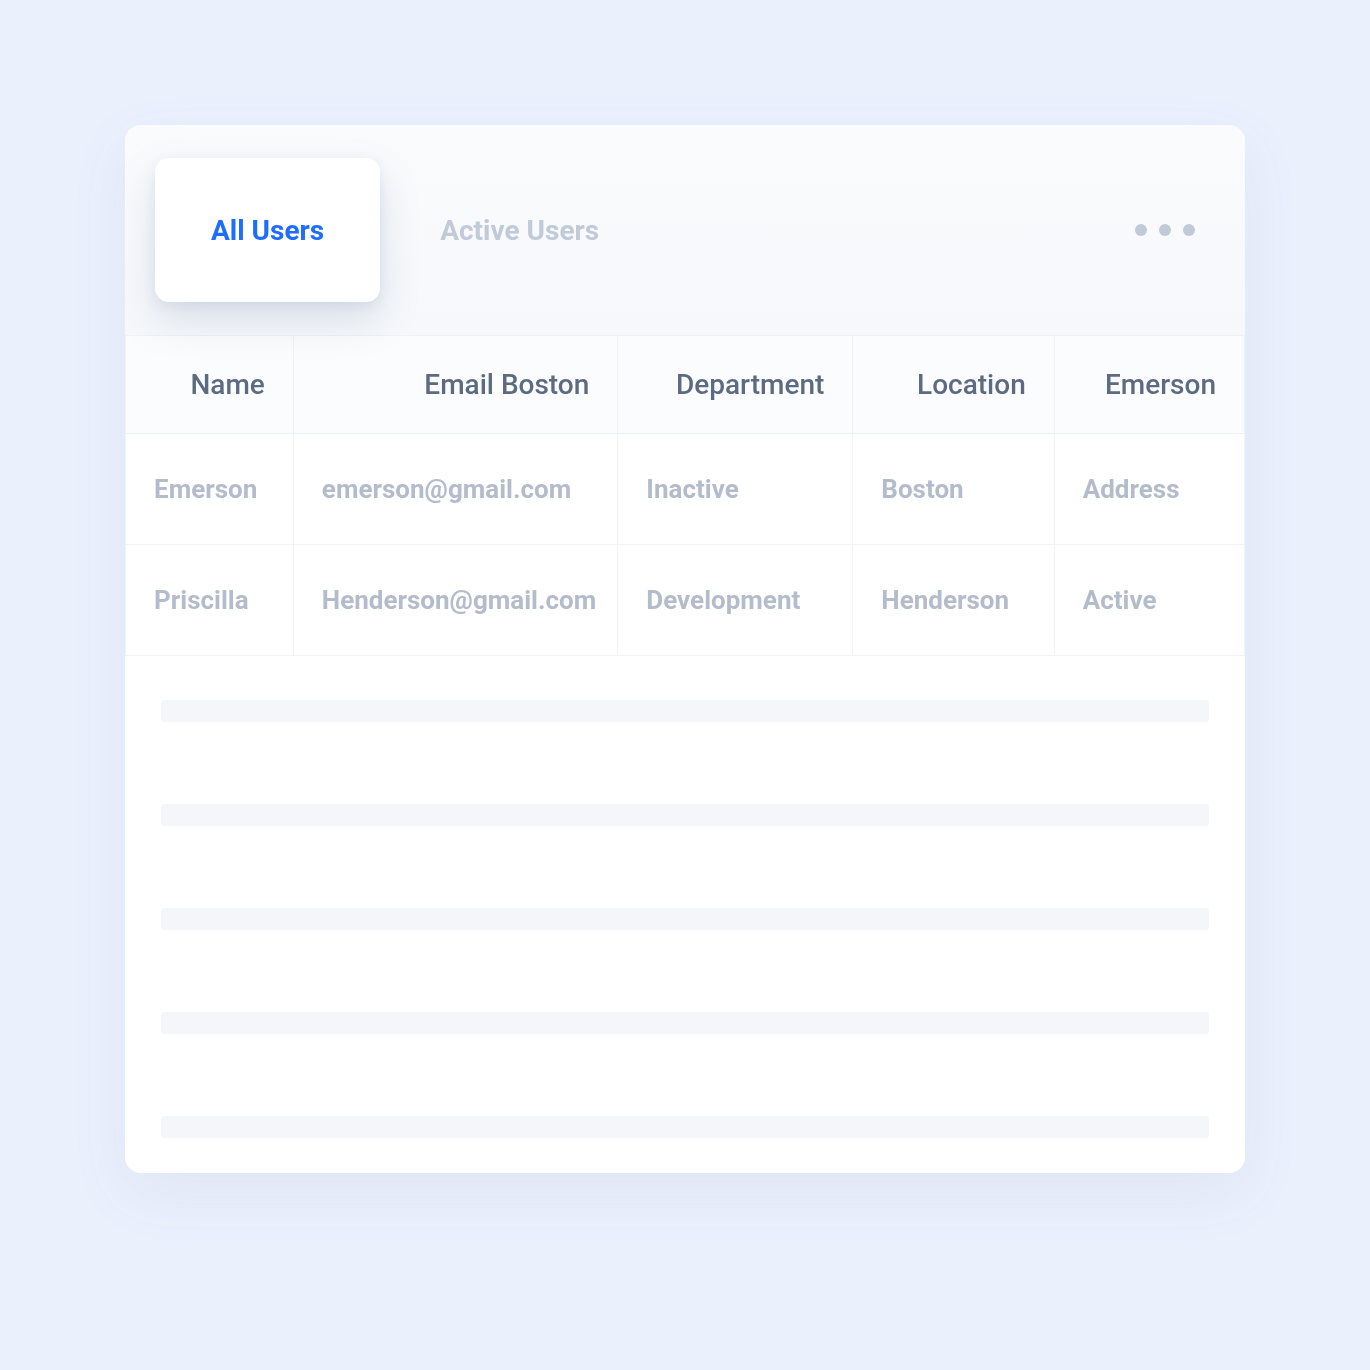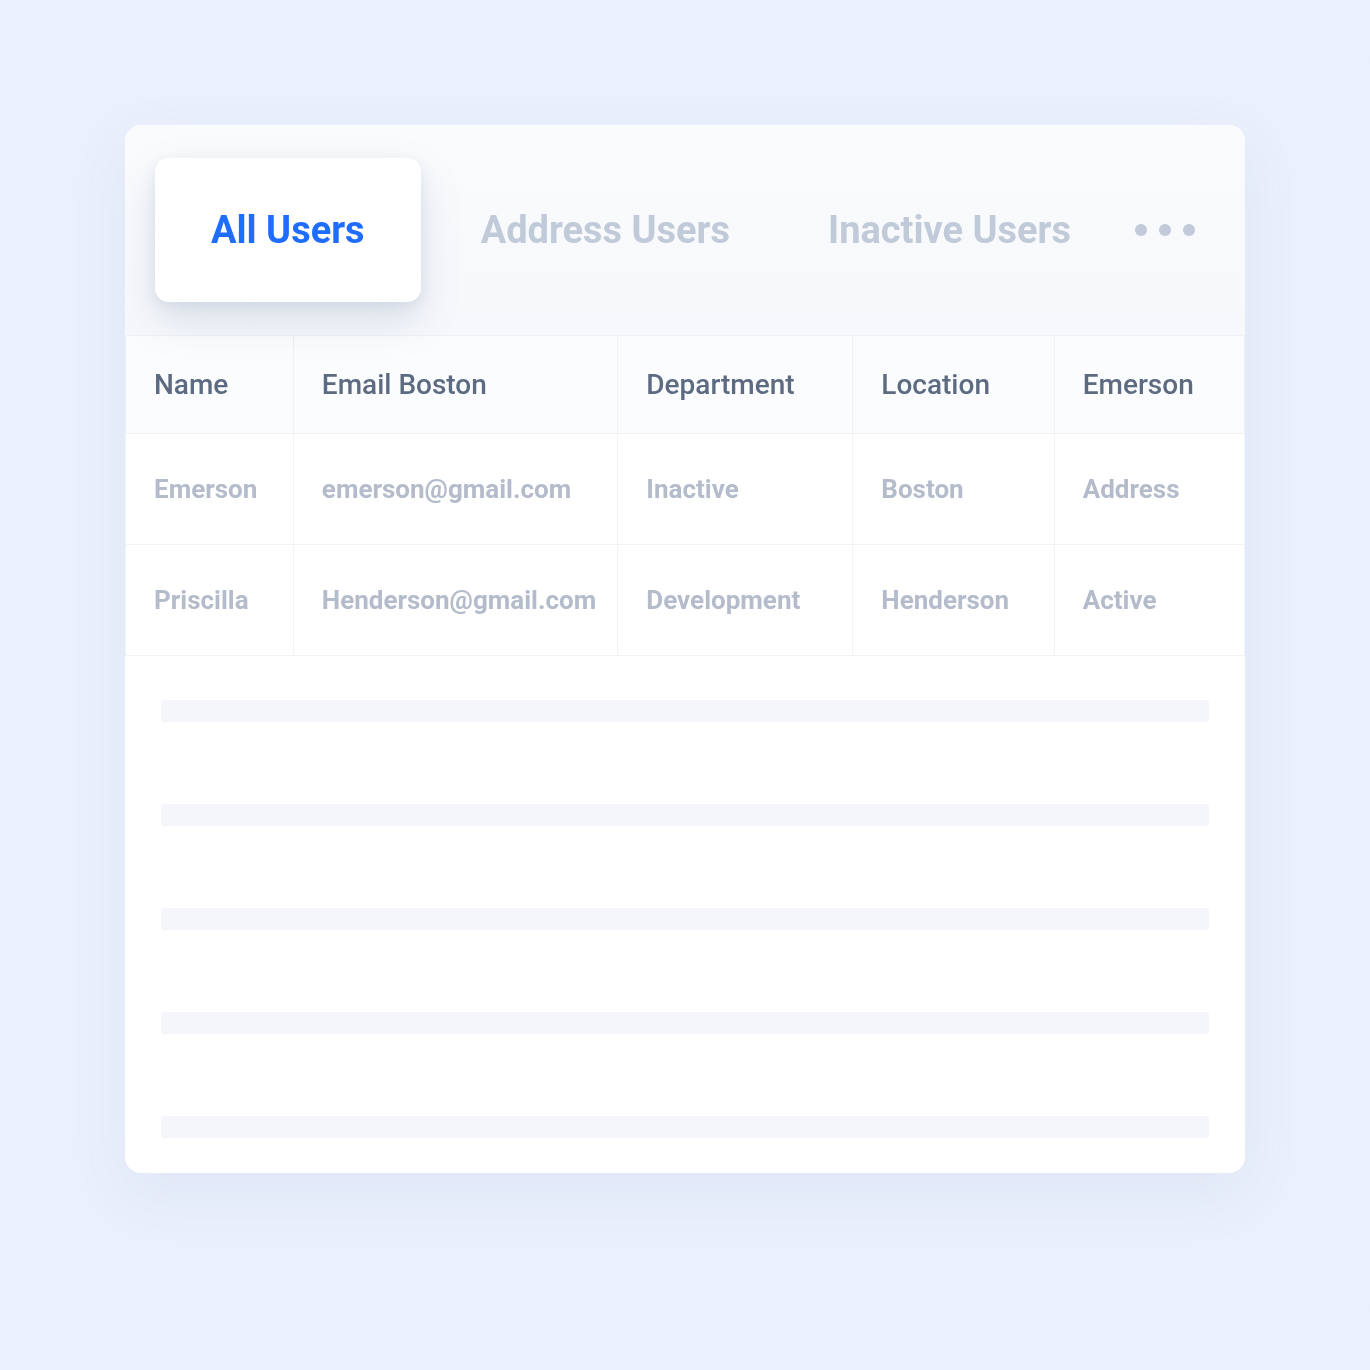--- a/index.html
+++ b/index.html
@@ -44,21 +44,21 @@
       padding-left: 30px;
       gap: 22px;
       position: relative;
     }
     .tab {
       display: flex;
       align-items: center;
       justify-content: center;
       height: 120px;
       padding: 0 38px;
-      font-size: 38px;
+      font-size: 28px;
       font-weight: 700;
       color: #c1cad8;
       cursor: pointer;
       white-space: nowrap;
     }
     .tab.active {
       background: #ffffff;
       color: #1f6dff;
       border-radius: 14px;
       box-shadow: 0 18px 40px rgba(90, 110, 150, 0.18), 0 4px 12px rgba(90,110,150,0.10);
@@ -88,21 +88,21 @@
       width: 100%;
       border-collapse: collapse;
       table-layout: fixed;
     }
     col.c1 { width: 15%; }
     col.c2 { width: 29%; }
     col.c3 { width: 21%; }
     col.c4 { width: 18%; }
     col.c5 { width: 17%; }
     th {
-      text-align: left;
+      text-align: right;
       font-weight: 500;
       font-size: 28px;
       color: #5d6b82;
       padding: 32px 28px;
       background: #fbfcfd;
       border: 1px solid #eef1f6;
     }
     td {
       text-align: left;
       font-size: 26px;
@@ -124,22 +124,21 @@
     }
   </style>
 </head>
 <body>
 
 <div class="outer-bg"></div>
 
 <div class="card">
   <div class="tabs-bar">
     <div class="tab active">All Users</div>
-    <div class="tab">Address Users</div>
-    <div class="tab">Inactive Users</div>
+    <div class="tab">Active Users</div>
     <div class="more-icon">
       <span></span>
         <span></span>
         <span></span>
     </div>
   </div>
 
   <div class="table-wrap">
     <table>
       <colgroup>

